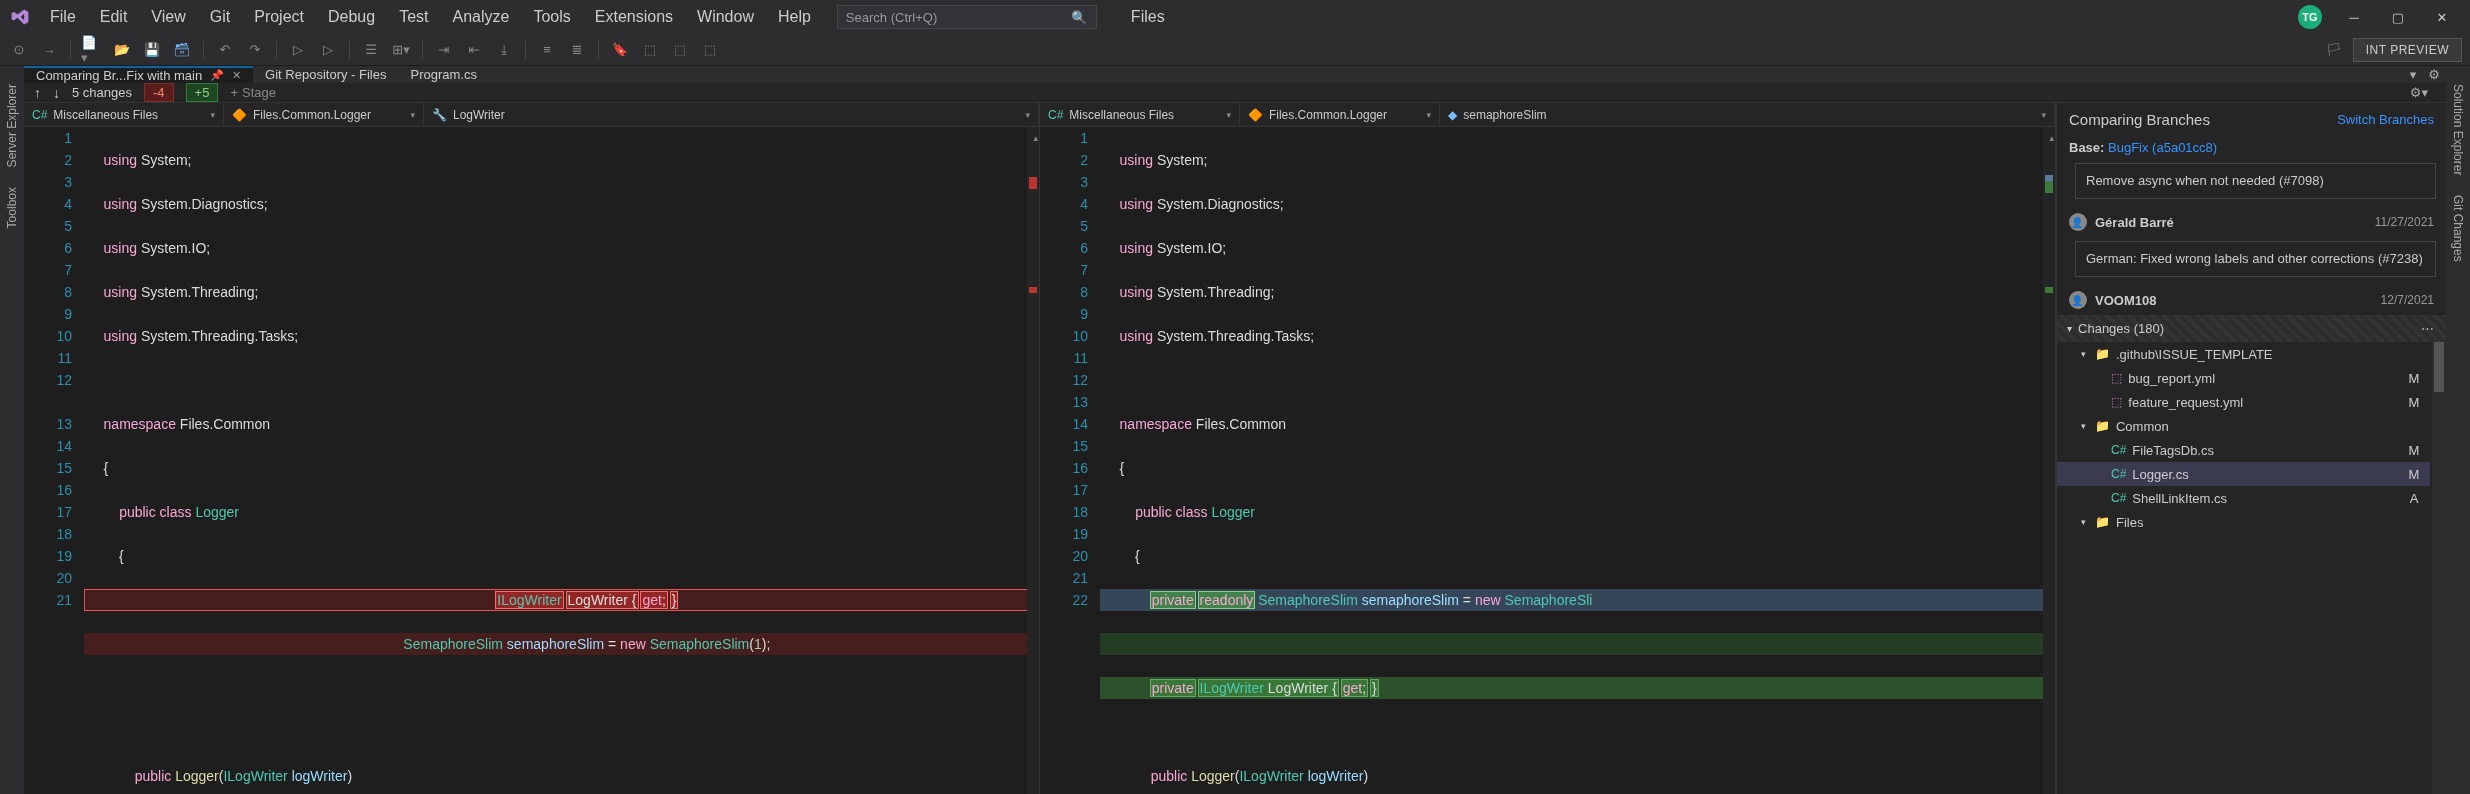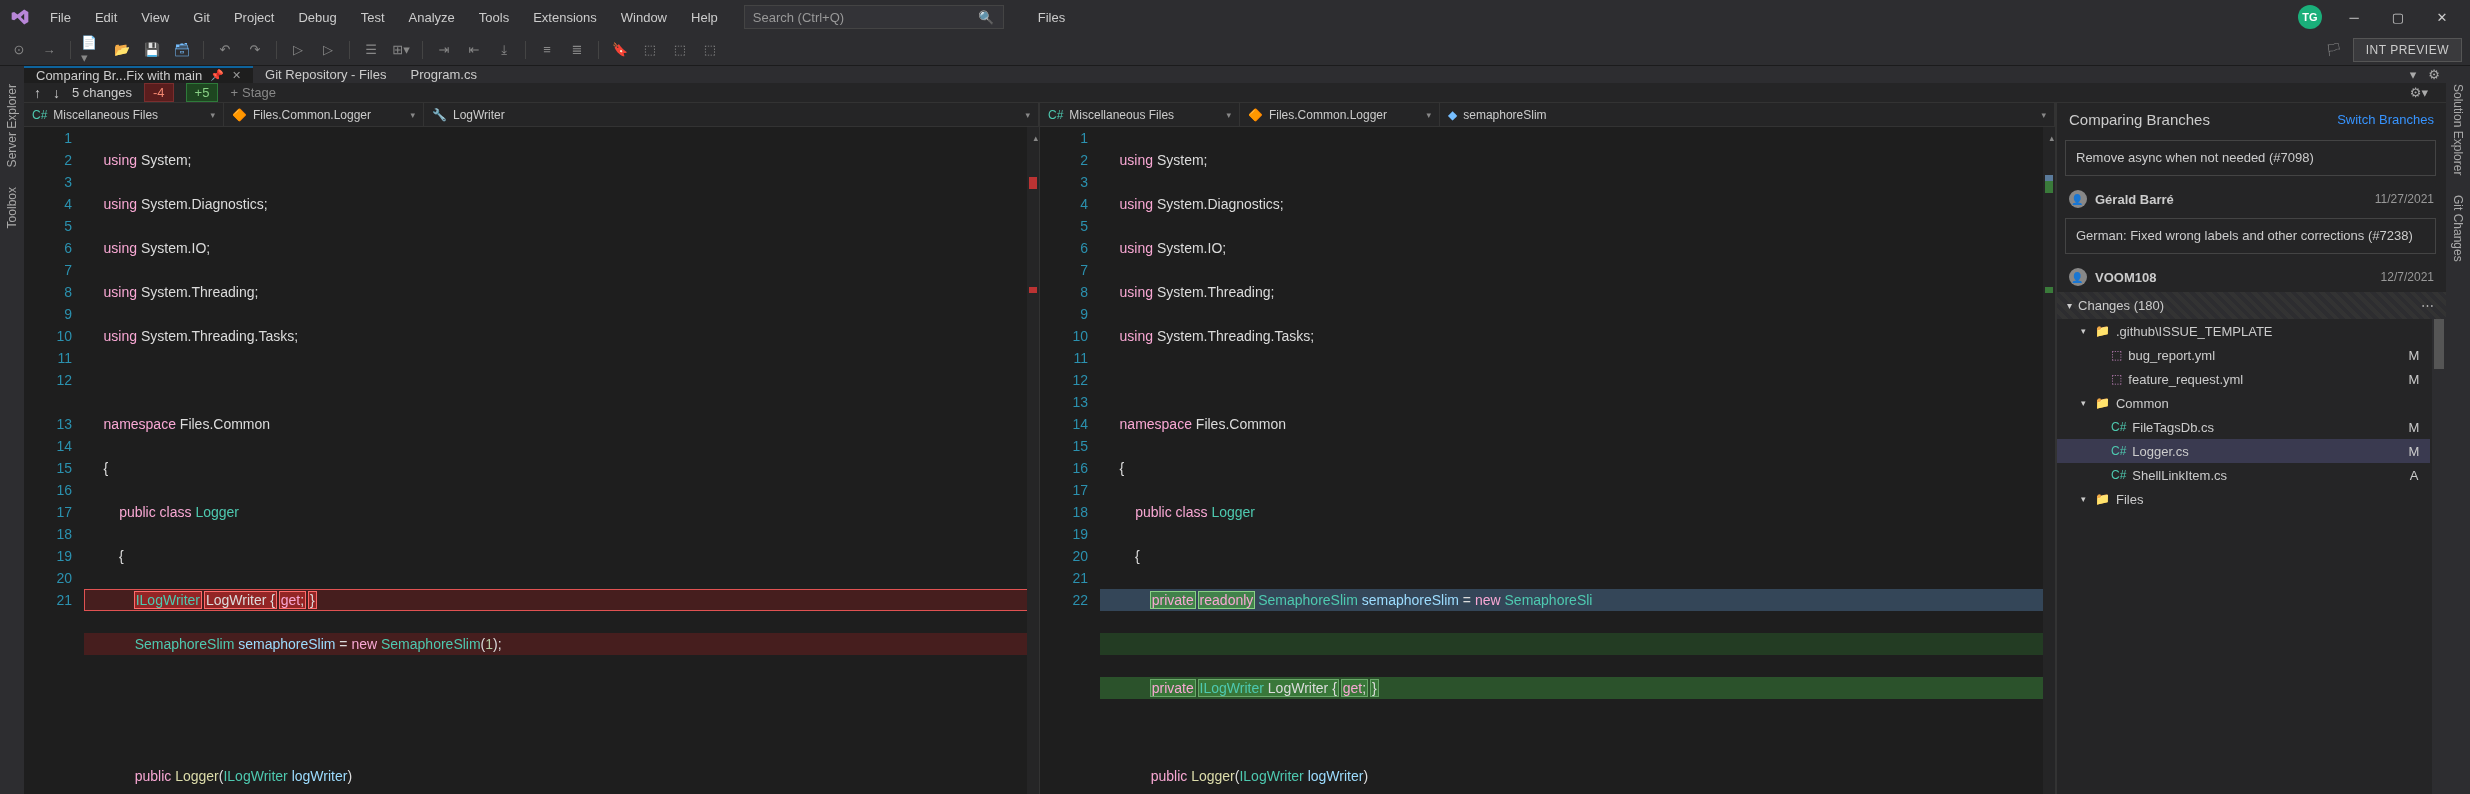--- a/index.html
+++ b/index.html
@@ -1,20 +1,20 @@
 <!DOCTYPE html>
 <html><head>
 <meta charset="utf-8">
 <style>
 * { margin: 0; padding: 0; box-sizing: border-box; font-family: 'Segoe UI', sans-serif; }
 body { background: #1e1e1e; color: #ccc; font-size: 13px; overflow: hidden; width: 2470px; height: 794px; }
 
 .menubar { display: flex; align-items: center; height: 34px; background: #2d2d30; padding: 0 8px; gap: 4px; }
 .menubar .vs-logo { width: 24px; height: 24px; display: flex; align-items: center; justify-content: center; margin-right: 4px; }
-.menubar .menu-item { padding: 4px 10px; cursor: pointer; color: #ccc; font-size: 13px; }
+.menubar .menu-item { padding: 4px 10px; cursor: pointer; color: #ccc; font-size: 16px; }
 .menubar .search-box { margin-left: 12px; background: #333337; border: 1px solid #444; height: 24px; width: 260px; display: flex; align-items: center; padding: 0 8px; color: #999; position: relative; }
 .menubar .search-box .srch-icon { position: absolute; right: 8px; color: #ccc; }
 .menubar .filler { flex: 1; }
 .menubar .user-badge { width: 24px; height: 24px; border-radius: 50%; background: #1aaf7a; color: #fff; display: flex; align-items: center; justify-content: center; font-size: 11px; font-weight: bold; margin-right: 8px; }
 .menubar .win-ctrl { width: 40px; height: 30px; display: flex; align-items: center; justify-content: center; cursor: pointer; color: #ccc; }
 
 .toolbar { display: flex; align-items: center; height: 32px; background: #2d2d30; padding: 0 8px; gap: 8px; border-bottom: 1px solid #1b1b1c; }
 .toolbar .tb-btn { width: 22px; height: 22px; display: flex; align-items: center; justify-content: center; color: #888; cursor: pointer; }
 .toolbar .tb-sep { width: 1px; height: 18px; background: #444; margin: 0 2px; }
 .toolbar .filler { flex: 1; }
@@ -56,21 +56,21 @@
 .gutter { width: 60px; text-align: right; padding-right: 12px; color: #2b91af; user-select: none; }
 .gutter div { height: 22px; }
 .code { flex: 1; white-space: pre; color: #dcdcdc; }
 .code div { height: 22px; padding-left: 4px; }
 .kw { color: #f9a8d4; }
 .ident { color: #9cdcfe; }
 .cls { color: #4ec9b0; }
 .method { color: #dcdcaa; }
 .num { color: #b5cea8; }
 
-.line-del { background: rgba(120,30,30,0.45); }
+.line-del { background: rgba(120,30,30,0.45); text-align: center; }
 .line-del-border { outline: 1px solid #e05252; outline-offset: -1px; }
 .word-del { background: rgba(180,40,40,0.7); outline: 1px solid #ff6b6b; padding: 0 1px; }
 .line-add { background: rgba(40,90,40,0.5); }
 .line-add-strong { background: rgba(50,110,50,0.65); }
 .word-add { background: rgba(70,150,70,0.75); outline: 1px solid #89d185; padding: 0 1px; }
 .word-add-alt { background: rgba(70,150,70,0.55); outline: 1px solid #6aa86a; padding: 0 1px; }
 .line-highlight { background: rgba(80,120,160,0.45); }
 
 .ov-ruler { position: absolute; right: 0; top: 0; width: 12px; height: 100%; background: #252526; }
 .ov-mark { position: absolute; left: 2px; right: 2px; height: 6px; }
@@ -79,21 +79,21 @@
 .ov-sel { background: #5a7a9a; }
 .scroll-arrow { position: absolute; right: 1px; color: #888; font-size: 9px; cursor: pointer; }
 
 .cmp-panel { width: 390px; background: #252526; display: flex; flex-direction: column; border-left: 1px solid #333; }
 .cmp-header { display: flex; align-items: center; padding: 8px 12px; justify-content: space-between; }
 .cmp-header .title { color: #ccc; font-size: 15px; }
 .cmp-header .switch { color: #3794ff; cursor: pointer; font-size: 13px; }
 .cmp-row { padding: 4px 12px; font-size: 13px; }
 .cmp-row .lbl { color: #ccc; font-weight: bold; }
 .cmp-row .val { color: #3794ff; cursor: pointer; }
-.commit-box { margin: 4px 10px 8px 8px; padding: 8px 10px; border: 1px solid #444; color: #ccc; font-size: 13px; line-height: 1.4; }
+.commit-box { margin: 4px 10px 8px 18px; padding: 8px 10px; border: 1px solid #444; color: #ccc; font-size: 13px; line-height: 1.4; }
 .author-row { display: flex; align-items: center; padding: 6px 12px; gap: 8px; }
 .author-row .avatar { width: 18px; height: 18px; border-radius: 50%; background: #888; display: flex; align-items: center; justify-content: center; font-size: 10px; }
 .author-row .name { color: #ccc; flex: 1; font-weight: bold; }
 .author-row .date { color: #999; font-size: 12px; }
 .changes-hdr { display: flex; align-items: center; padding: 6px 10px; background: repeating-linear-gradient(45deg,#2d2d30,#2d2d30 4px,#333 4px,#333 8px); }
 .changes-hdr .tri { font-size: 10px; margin-right: 6px; }
 .changes-hdr .dots { margin-left: auto; cursor: pointer; letter-spacing: 2px; }
 .tree { flex: 1; overflow-y: auto; font-size: 13px; position: relative; padding-right: 16px; }
 .tree-scroll { position: absolute; right: 0; top: 0; width: 14px; height: 100%; background: #2d2d30; }
 .tree-thumb { position: absolute; left: 2px; right: 2px; top: 0; height: 50px; background: #555; }
@@ -366,20 +366,24 @@
 
           </div>
         </div>
       </div>
 
       <div class="cmp-panel">
         <div class="cmp-header">
           <span class="title">Comparing Branches</span>
           <span class="switch">Switch Branches</span>
         </div>
+        <div class="cmp-row">
+          <span class="lbl">Base:</span>
+          <span class="val">BugFix (a5a01cc8)</span>
+        </div>
         <div class="commit-box">Remove async when not needed (#7098)</div>
         <div class="author-row">
           <span class="avatar">👤</span>
           <span class="name">Gérald Barré</span>
           <span class="date">11/27/2021</span>
         </div>
         <div class="commit-box">German: Fixed wrong labels and other corrections (#7238)</div>
         <div class="author-row">
           <span class="avatar">👤</span>
           <span class="name">VOOM108</span>

